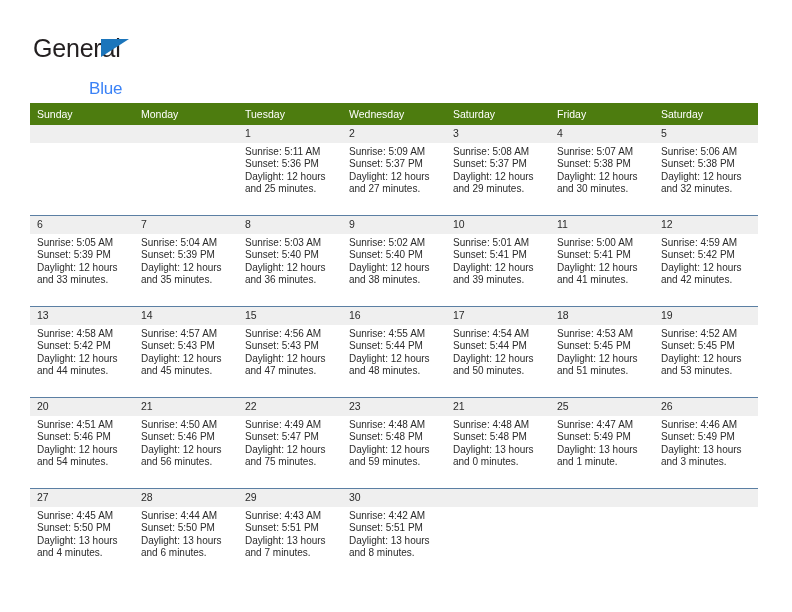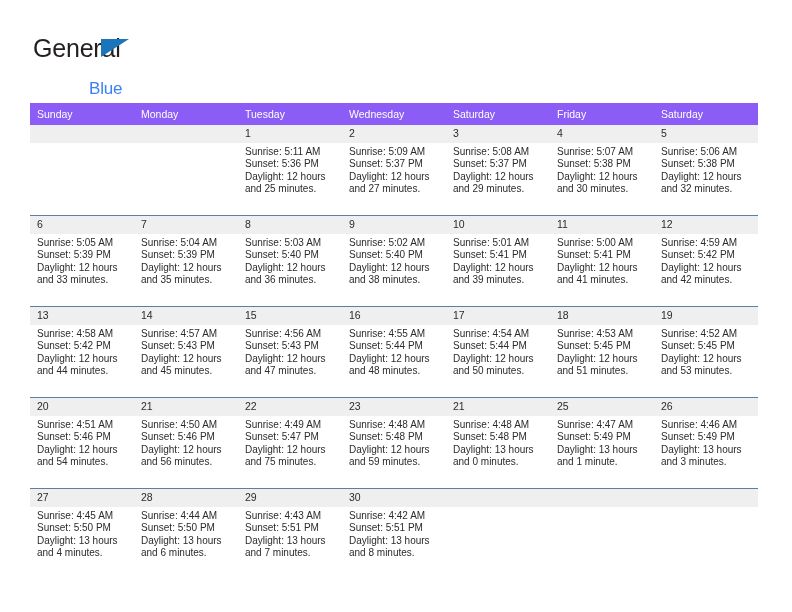--- a/index.html
+++ b/index.html
@@ -90,21 +90,21 @@
   
   .calendar {
     position: absolute;
     left: 30px;
     top: 103px;
     width: 728px;
     border-collapse: collapse;
     table-layout: fixed;
   }
   .calendar th {
-    background: #8b5cf6;
+    background: #4d7c0f;
     color: #ffffff;
     font-size: 10.5px;
     font-weight: normal;
     text-align: left;
     padding: 5px 0 5px 7px;
     height: 11px;
     border: none;
   }
   .calendar td {
     vertical-align: top;

